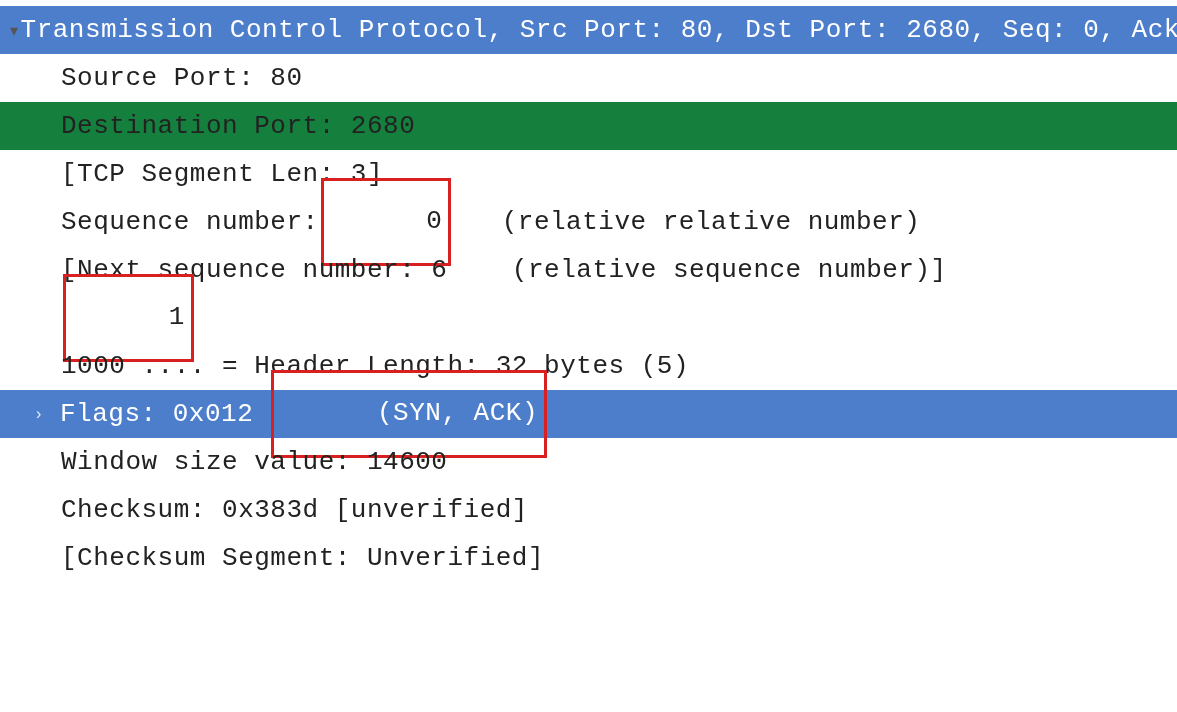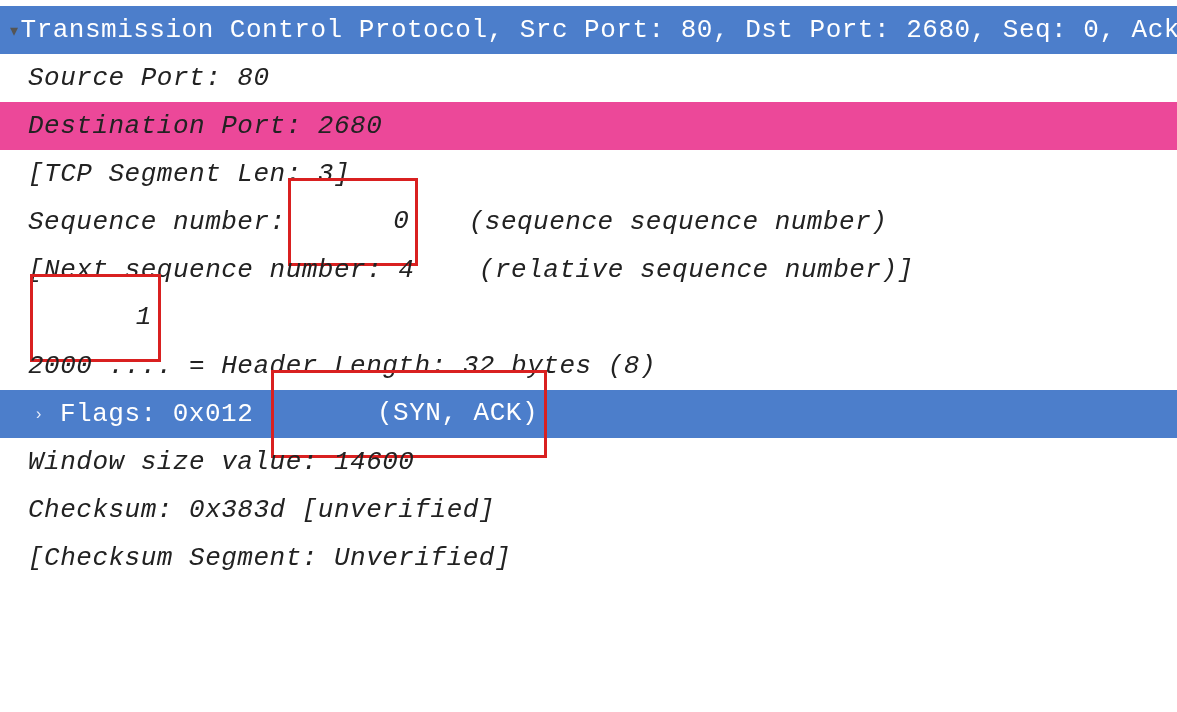--- a/index.html
+++ b/index.html
@@ -20,38 +20,37 @@
     user-select: text;
   }
   .row {
     display: flex;
     align-items: center;
     height: 48px;
     padding-left: 10px;
     white-space: pre;
   }
   .row.sub {
-    padding-left: 28px;
-    font-style: italic;
+    padding-left: 61px;
   }
   .toggle {
     display: inline-block;
     width: 22px;
     text-align: left;
     color: #555;
     font-family: Arial, sans-serif;
     font-size: 16px;
     margin-right: 2px;
   }
   .sel-blue {
     background: #4c7ecb;
     color: #fff;
   }
   .row-light {
-    background: #ec4899;
+    background: #15803d;
   }
   .boxed {
     display: inline-block;
     border: 3px solid #d92020;
     padding: 0 6px;
     margin: 0 2px;
     line-height: 1.05;
   }
 </style>
 </head>
@@ -75,35 +74,35 @@
 
   <div class="row sub">
     <span>[TCP Segment Len: 3]</span>
   </div>
 
   <div class="row sub">
     <span>Sequence number:</span>
     <span class="boxed">
       <span>0</span>
     </span>
-    <span>   (sequence sequence number)</span>
+    <span>   (relative relative number)</span>
   </div>
 
   <div class="row sub">
-    <span>[Next sequence number: 4    (relative sequence number)]</span>
+    <span>[Next sequence number: 6    (relative sequence number)]</span>
   </div>
 
   <div class="row sub">
     <span class="boxed">
       <span>1</span>
     </span>
   </div>
 
   <div class="row sub">
-    <span>2000 .... = Header Length: 32 bytes (8)</span>
+    <span>1000 .... = Header Length: 32 bytes (5)</span>
   </div>
 
   <div class="row sel-blue" style="padding-left:36px;">
     <span class="toggle" style="color:#e9eefb;">›</span>
     <span>Flags: 0x012 </span>
     <span class="boxed" style="border-color:#d92020;text-align:center;">
       <span>(SYN, ACK)</span>
     </span>
   </div>
 

